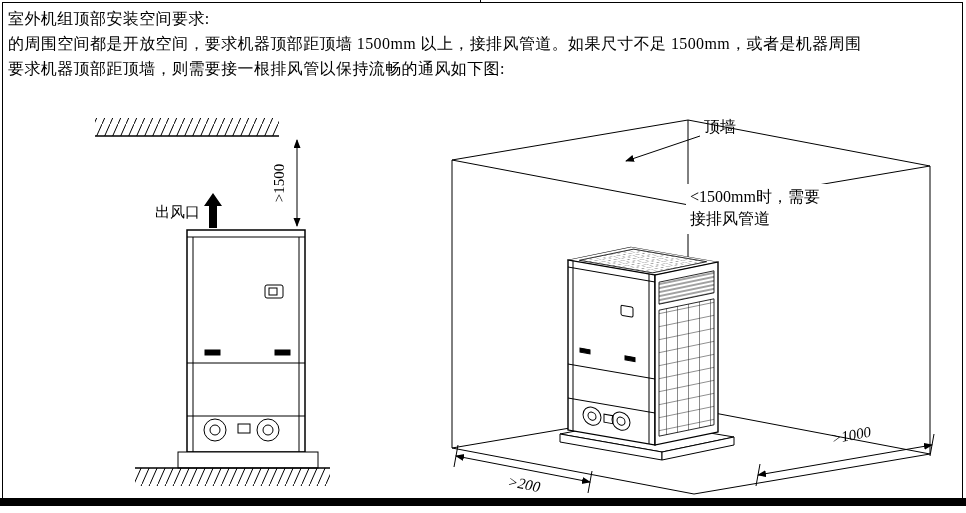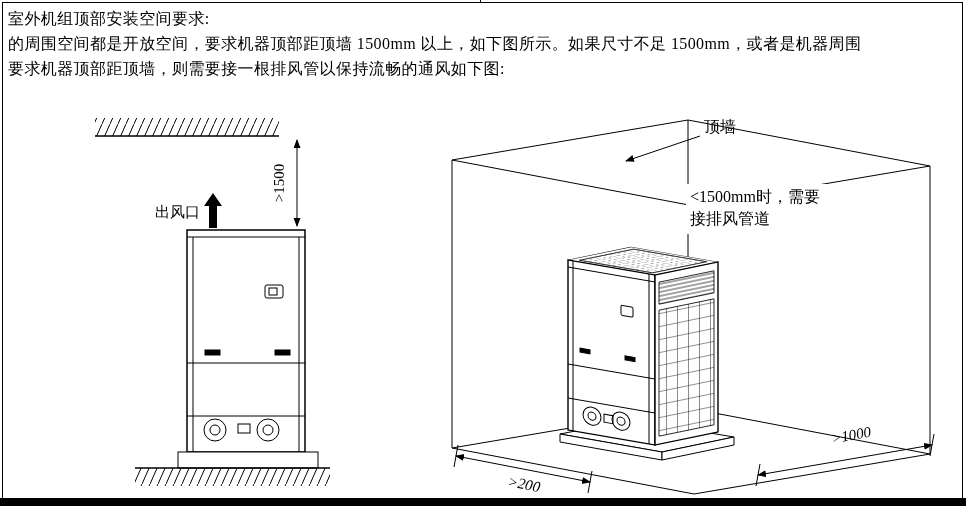--- a/index.html
+++ b/index.html
@@ -51,21 +51,21 @@
 </head>
 <body>
 
 <div class="page">
 
   <div class="top-tick"></div>
   <div class="frame"></div>
 
   <div class="textblock">
     <div>室外机组顶部安装空间要求:</div>
-    <div>的周围空间都是开放空间，要求机器顶部距顶墙 1500mm 以上，如下图所示。如果尺寸不足 1500mm，或者是机器周围</div>
+    <div>的周围空间都是开放空间，要求机器顶部距顶墙 1500mm 以上，接排风管道。如果尺寸不足 1500mm，或者是机器周围</div>
     <div>要求机器顶部距顶墙，则需要接一根排风管以保持流畅的通风如下图:</div>
   </div>
 
   <svg class="diag-left" width="262" height="392" viewBox="0 0 262 392">
     <defs>
       <pattern id="hatchL" patternUnits="userSpaceOnUse" width="8" height="18">
         <line x1="0" y1="18" x2="8" y2="0" stroke="#000" stroke-width="1"></line>
       </pattern>
       <marker id="arL" markerUnits="userSpaceOnUse" markerWidth="10" markerHeight="8" refX="8" refY="3.5" orient="auto-start-reverse">
         <path d="M0,0 L9,3.5 L0,7 Z" fill="#000"></path>

